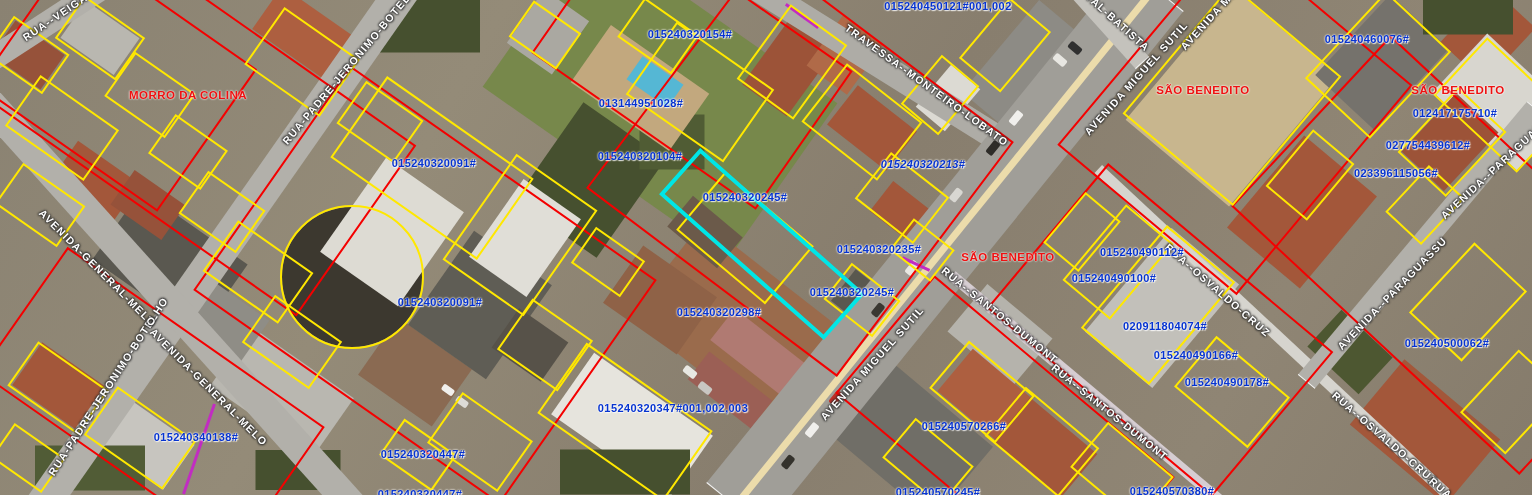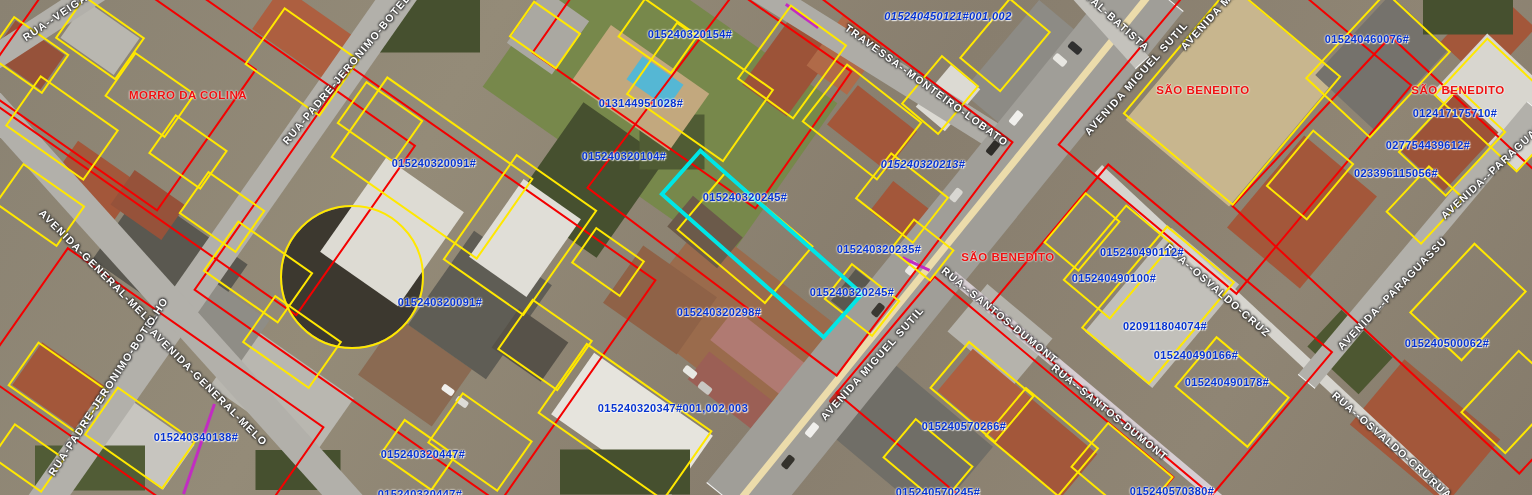--- a/index.html
+++ b/index.html
@@ -204,29 +204,29 @@
       <div class="slabel" style="left: 1110px; top: 412px; transform: translate(-50%, -50%) rotate(39deg); color: rgb(255, 255, 255);">RUA--SANTOS-DUMONT</div>
       <div class="slabel" style="left: 1218px; top: 290px; transform: translate(-50%, -50%) rotate(41deg); color: rgb(255, 255, 255);">RUA--OSVALDO-CRUZ</div>
       <div class="slabel" style="left: 1385px; top: 438px; transform: translate(-50%, -50%) rotate(41deg); color: rgb(255, 255, 255);">RUA--OSVALDO-CRUZ</div>
       <div class="slabel" style="left: 1498px; top: 165px; transform: translate(-50%, -50%) rotate(-43deg); color: rgb(255, 255, 255);">AVENIDA--PARAGUASSU</div>
       <div class="slabel" style="left: 1392px; top: 293px; transform: translate(-50%, -50%) rotate(-46deg); color: rgb(255, 255, 255);">AVENIDA--PARAGUASSU</div>
       <div class="slabel" style="left: 1441px; top: 488px; transform: translate(-50%, -50%) rotate(40deg); color: rgb(255, 255, 255);">RUA</div>
     </div>
   <div class="layer">
       <div class="plabel" style="left: 690px; top: 34px; transform: translate(-50%, -50%) rotate(0deg); color: rgb(6, 51, 208);">015240320154#</div>
       <div class="plabel" style="left: 641px; top: 103px; transform: translate(-50%, -50%) rotate(0deg); color: rgb(6, 51, 208);">013144951028#</div>
-      <div class="plabel" style="left: 624px; top: 156px; transform: translate(-50%, -50%) rotate(0deg); color: rgb(6, 51, 208);">015240320104#</div>
+      <div class="plabel" style="left: 640px; top: 156px; transform: translate(-50%, -50%) rotate(0deg); color: rgb(6, 51, 208);">015240320104#</div>
       <div class="plabel" style="left: 434px; top: 163px; transform: translate(-50%, -50%) rotate(0deg); color: rgb(6, 51, 208);">015240320091#</div>
       <div class="plabel" style="left: 440px; top: 302px; transform: translate(-50%, -50%) rotate(0deg); color: rgb(6, 51, 208);">015240320091#</div>
       <div class="plabel" style="left: 745px; top: 197px; transform: translate(-50%, -50%) rotate(0deg); color: rgb(6, 51, 208);">015240320245#</div>
       <div class="plabel" style="left: 852px; top: 292px; transform: translate(-50%, -50%) rotate(0deg); color: rgb(6, 51, 208);">015240320245#</div>
       <div class="plabel" style="left: 879px; top: 249px; transform: translate(-50%, -50%) rotate(0deg); color: rgb(6, 51, 208);">015240320235#</div>
       <div class="plabel" style="left: 719px; top: 312px; transform: translate(-50%, -50%) rotate(0deg); color: rgb(6, 51, 208);">015240320298#</div>
       <div class="plabel" style="left: 923px; top: 164px; transform: translate(-50%, -50%) rotate(0deg); color: rgb(6, 51, 208); font-style: italic;">015240320213#</div>
-      <div class="plabel" style="left: 948px; top: 16px; transform: translate(-50%, -50%) rotate(0deg); color: rgb(6, 51, 208); font-style: italic;">015240450121#001,002</div>
+      <div class="plabel" style="left: 948px; top: 6px; transform: translate(-50%, -50%) rotate(0deg); color: rgb(6, 51, 208);">015240450121#001,002</div>
       <div class="plabel" style="left: 1367px; top: 39px; transform: translate(-50%, -50%) rotate(0deg); color: rgb(6, 51, 208);">015240460076#</div>
       <div class="plabel" style="left: 1455px; top: 113px; transform: translate(-50%, -50%) rotate(0deg); color: rgb(6, 51, 208);">012417175710#</div>
       <div class="plabel" style="left: 1428px; top: 145px; transform: translate(-50%, -50%) rotate(0deg); color: rgb(6, 51, 208);">027754439612#</div>
       <div class="plabel" style="left: 1396px; top: 173px; transform: translate(-50%, -50%) rotate(0deg); color: rgb(6, 51, 208);">023396115056#</div>
       <div class="plabel" style="left: 1142px; top: 252px; transform: translate(-50%, -50%) rotate(0deg); color: rgb(6, 51, 208);">015240490112#</div>
       <div class="plabel" style="left: 1114px; top: 278px; transform: translate(-50%, -50%) rotate(0deg); color: rgb(6, 51, 208);">015240490100#</div>
       <div class="plabel" style="left: 1165px; top: 326px; transform: translate(-50%, -50%) rotate(0deg); color: rgb(6, 51, 208);">020911804074#</div>
       <div class="plabel" style="left: 1196px; top: 355px; transform: translate(-50%, -50%) rotate(0deg); color: rgb(6, 51, 208);">015240490166#</div>
       <div class="plabel" style="left: 1227px; top: 382px; transform: translate(-50%, -50%) rotate(0deg); color: rgb(6, 51, 208);">015240490178#</div>
       <div class="plabel" style="left: 1447px; top: 343px; transform: translate(-50%, -50%) rotate(0deg); color: rgb(6, 51, 208);">015240500062#</div>

